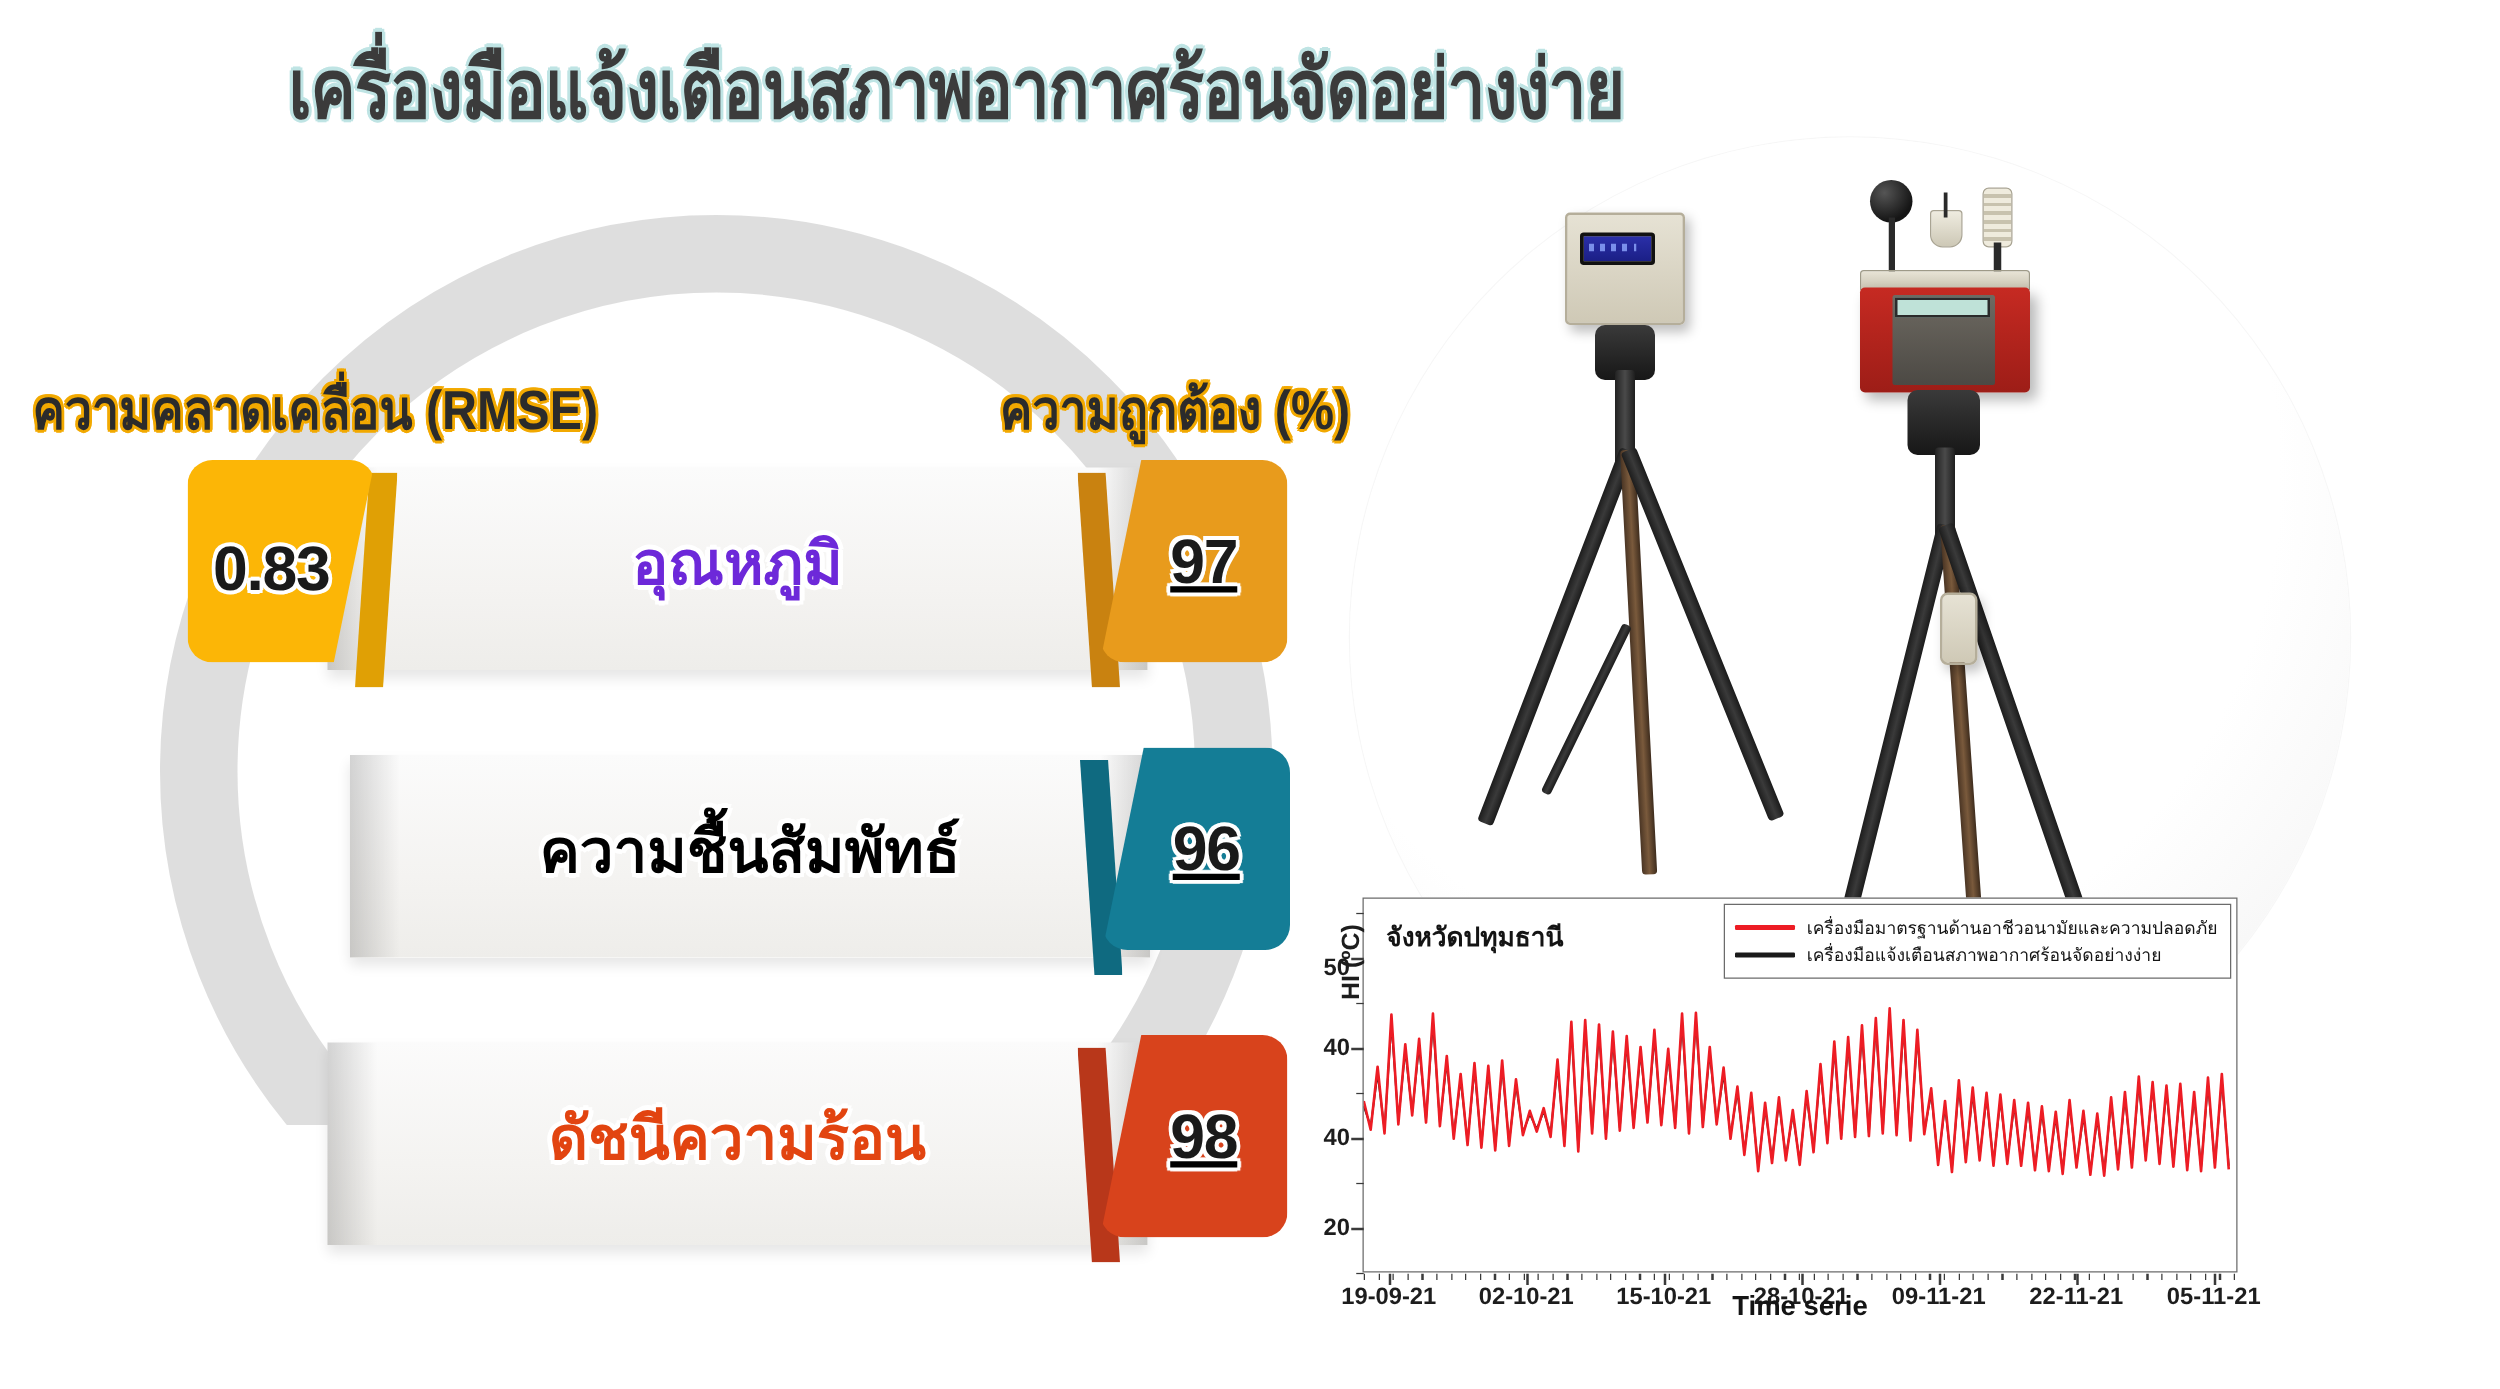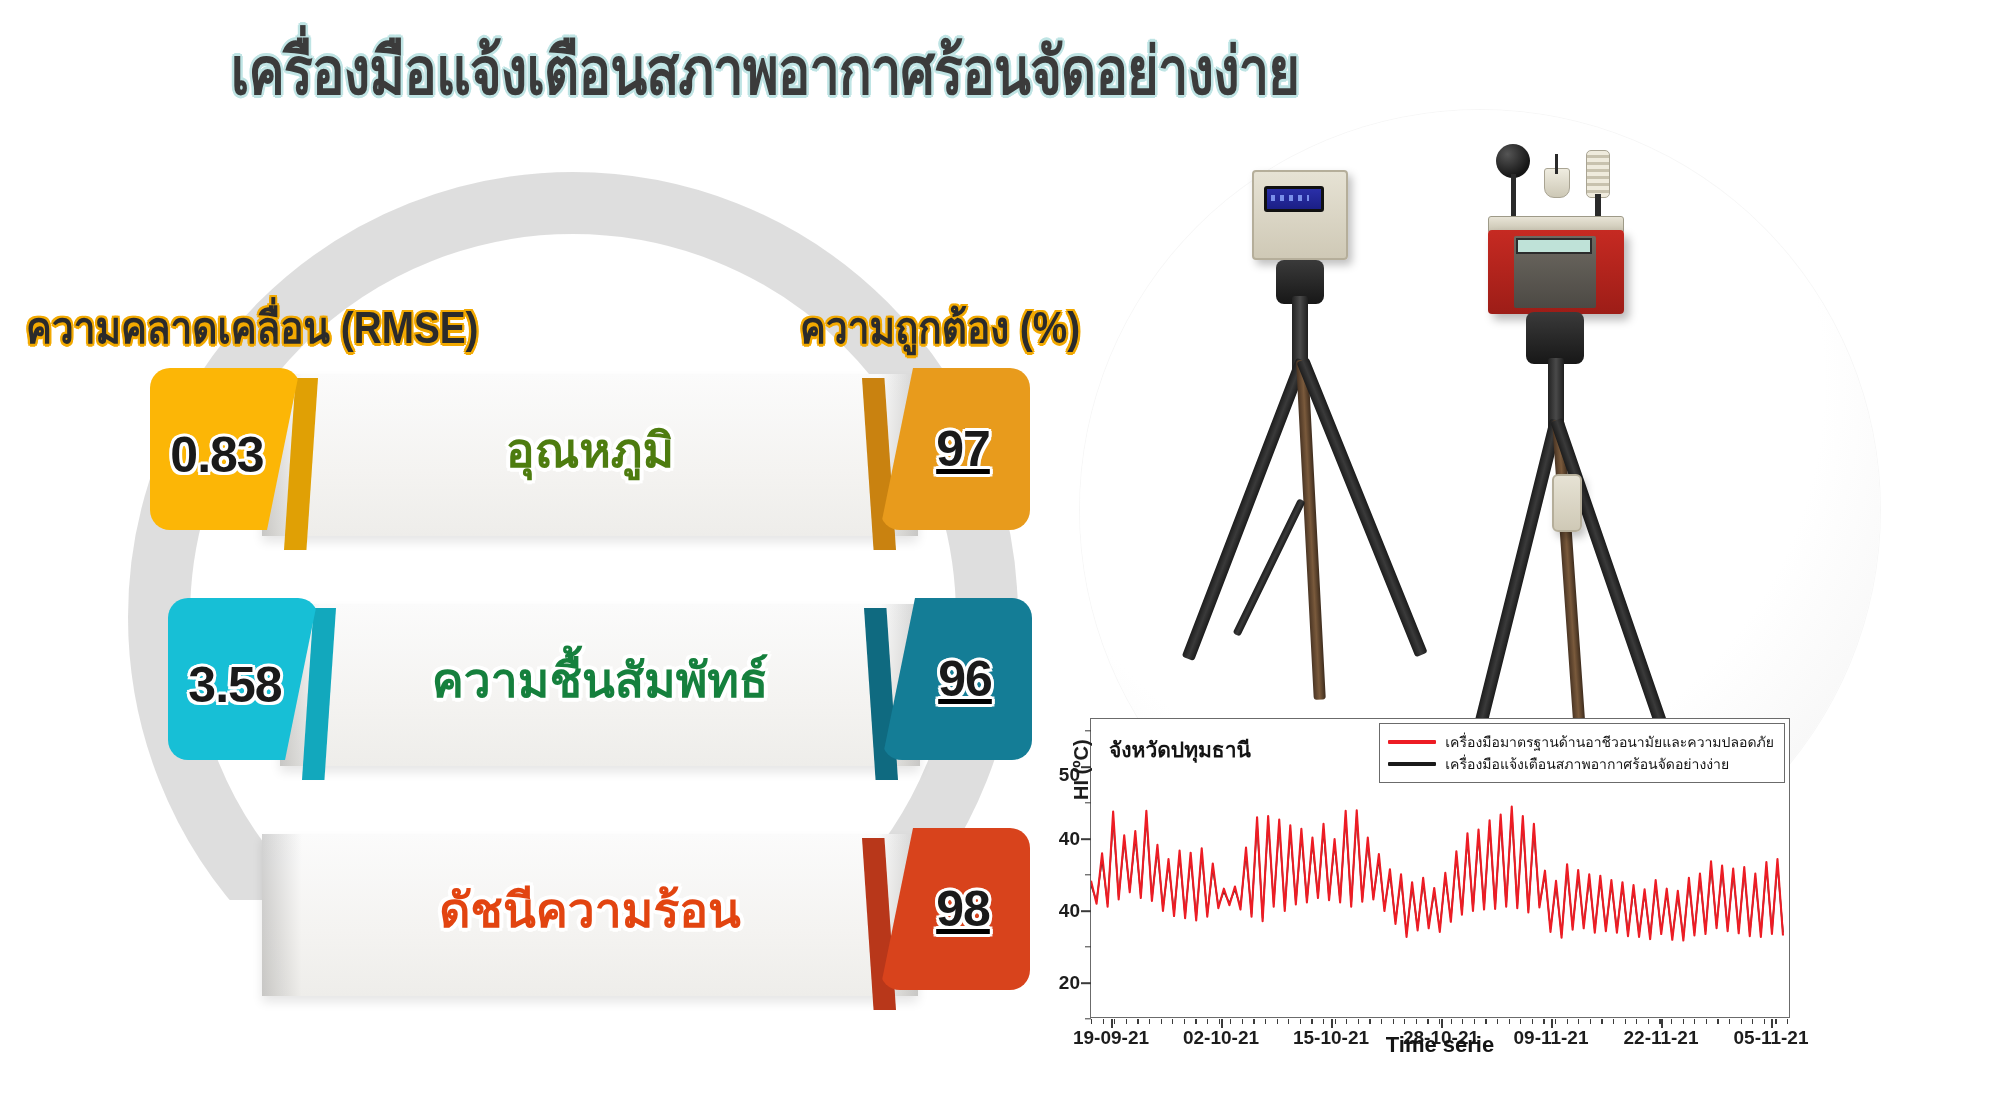--- a/index.html
+++ b/index.html
@@ -260,43 +260,38 @@
   <div class="ring"></div>
   <div class="ring-mask-bottom"></div>
 
   <div class="col-head left">ความคลาดเคลื่อน (RMSE)</div>
   <div class="col-head right">ความถูกต้อง (%)</div>
 
   <div class="row row-1">
     <div class="plate"></div>
     <div class="plate-shadow-l"></div>
     <div class="plate-shadow-r"></div>
-    <div class="plate-label" style="color:#4d7c0f">อุณหภูมิ</div>
+    <div class="plate-label" style="color:#6d28d9">อุณหภูมิ</div>
     <div class="cap left">
       <div class="cap-fold" style="background:#E0A005"></div>
       <div class="cap-body" style="background:#FCB606"></div>
       <div class="cap-num">0.83</div>
     </div>
     <div class="cap right">
       <div class="cap-fold" style="background:#C98210"></div>
       <div class="cap-body" style="background:#E89B1C"></div>
       <div class="cap-num">97</div>
     </div>
   </div>
 
   <div class="row row-2">
     <div class="plate"></div>
     <div class="plate-shadow-l"></div>
     <div class="plate-shadow-r"></div>
-    <div class="plate-label" style="color:#15803d">ความชื้นสัมพัทธ์</div>
-    <div class="cap left">
-      <div class="cap-fold" style="background:#12A8BD"></div>
-      <div class="cap-body" style="background:#17BFD6"></div>
-      <div class="cap-num">3.58</div>
-    </div>
+    <div class="plate-label" style="color:#000000">ความชื้นสัมพัทธ์</div>
     <div class="cap right">
       <div class="cap-fold" style="background:#0F6A80"></div>
       <div class="cap-body" style="background:#147D96"></div>
       <div class="cap-num">96</div>
     </div>
   </div>
 
   <div class="row row-3">
     <div class="plate"></div>
     <div class="plate-shadow-l"></div>

